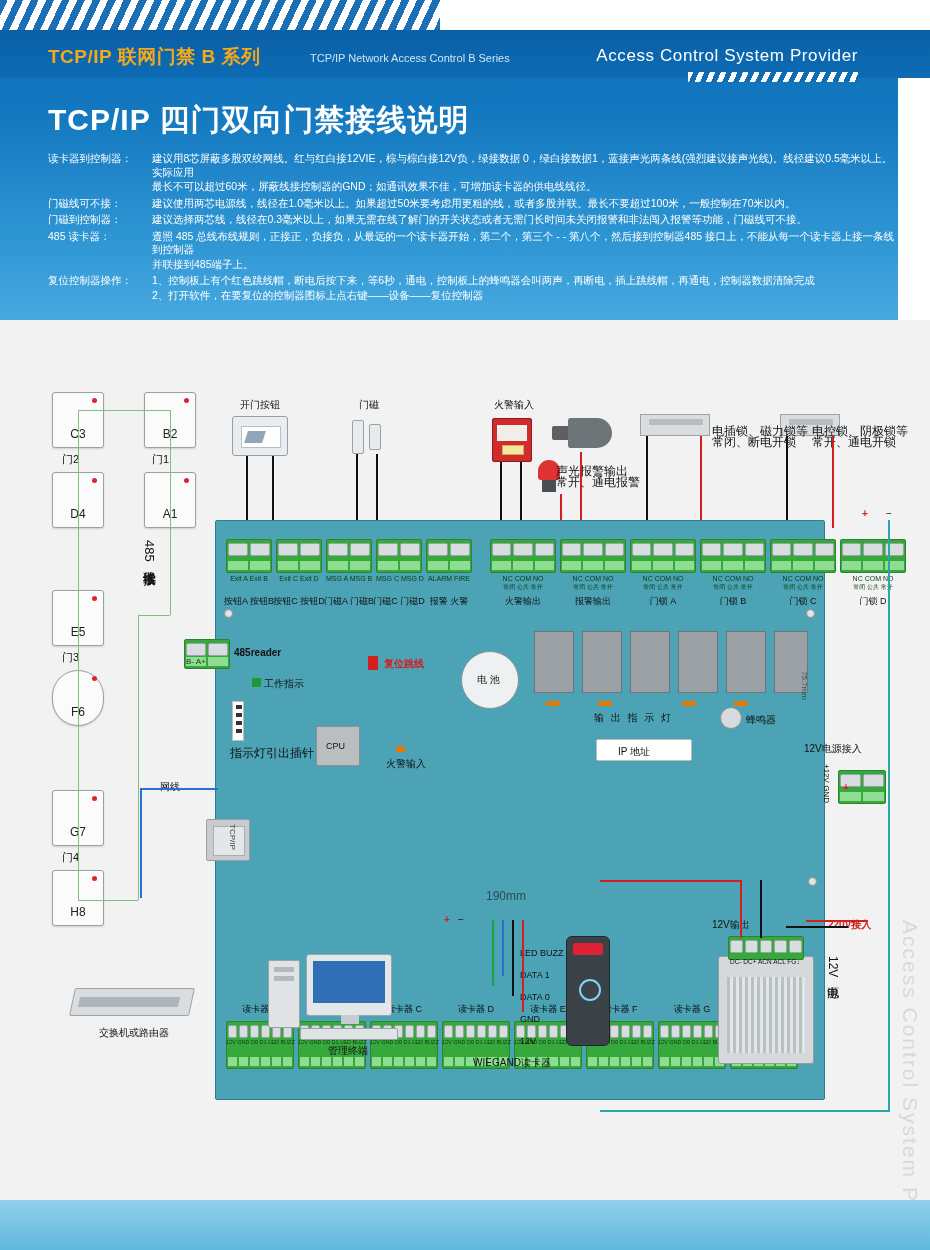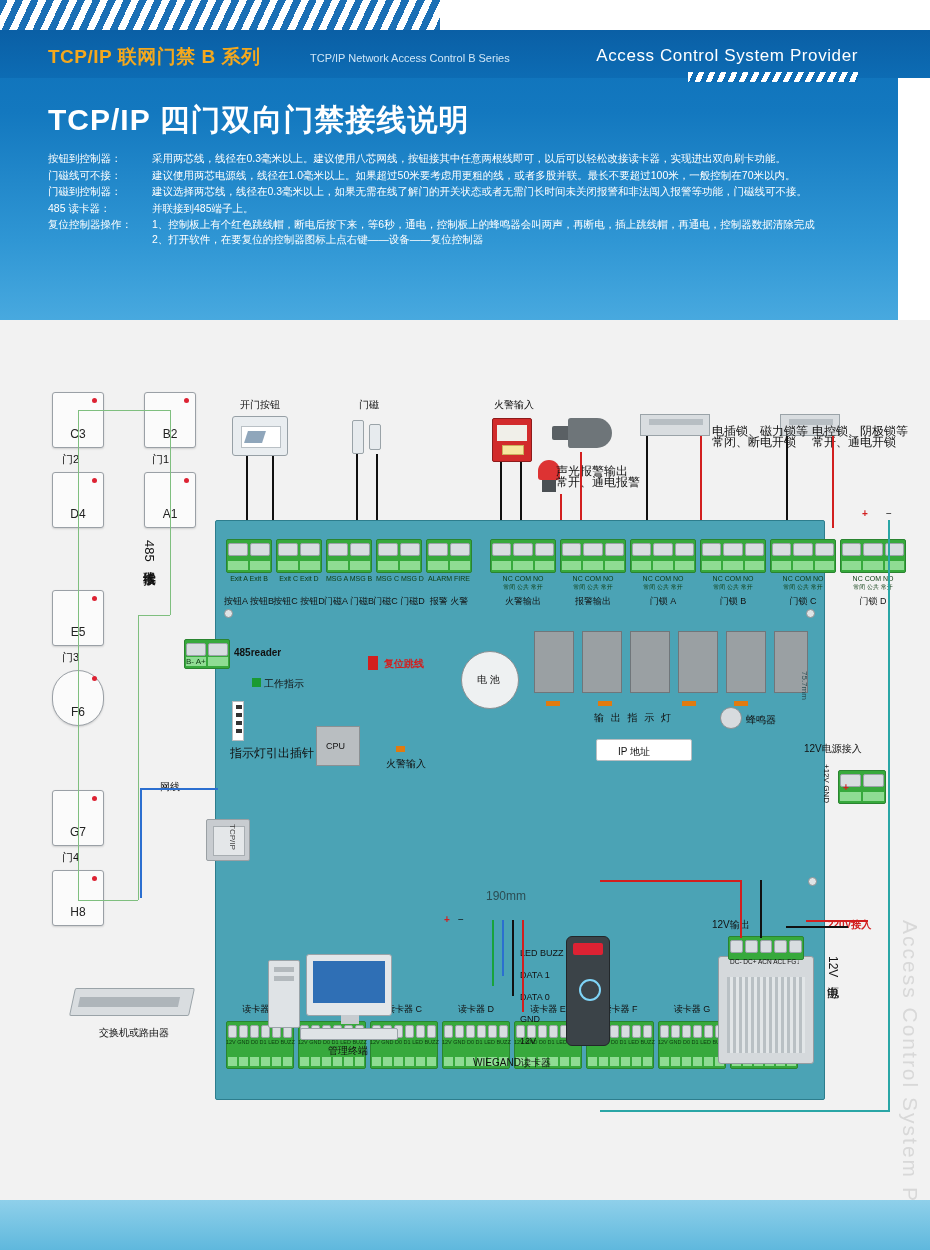--- a/index.html
+++ b/index.html
@@ -118,40 +118,42 @@
       <div class="mask"></div>
     </div>
   <div id="titlebar"></div>
   <div id="brand-cn">TCP/IP 联网门禁 B 系列</div>
   <div id="brand-en">TCP/IP Network Access Control  B  Series</div>
   <div id="provider">Access Control System Provider</div>
   <div id="hatch-right"></div>
   <div id="main-title">TCP/IP 四门双向门禁接线说明</div>
   <div id="notes">
       <div class="note-row">
-        <div class="note-label">按钮到控制器：</div>
+        <div class="note-label">读卡器到控制器：</div>
         <div class="note-body">
-          <div>采用两芯线，线径在0.3毫米以上。建议使用八芯网线，按钮接其中任意两根线即可，以后可以轻松改接读卡器，实现进出双向刷卡功能。</div>
+          <div>建议用8芯屏蔽多股双绞网线。红与红白接12VIE，棕与棕白接12V负，绿接数据 0，绿白接数据1，蓝接声光两条线(强烈建议接声光线)。线径建议0.5毫米以上。实际应用</div>
+          <div>最长不可以超过60米，屏蔽线接控制器的GND；如通讯效果不佳，可增加读卡器的供电线线径。</div>
         </div>
       </div>
       <div class="note-row">
         <div class="note-label">门磁线可不接：</div>
         <div class="note-body">
           <div>建议使用两芯电源线，线径在1.0毫米以上。如果超过50米要考虑用更粗的线，或者多股并联。最长不要超过100米，一般控制在70米以内。</div>
         </div>
       </div>
       <div class="note-row">
         <div class="note-label">门磁到控制器：</div>
         <div class="note-body">
           <div>建议选择两芯线，线径在0.3毫米以上，如果无需在线了解门的开关状态或者无需门长时间未关闭报警和非法闯入报警等功能，门磁线可不接。</div>
         </div>
       </div>
       <div class="note-row">
         <div class="note-label">485 读卡器：</div>
         <div class="note-body">
+          <div>遵照 485 总线布线规则，正接正，负接负，从最远的一个读卡器开始，第二个，第三个 - - 第八个，然后接到控制器485 接口上，不能从每一个读卡器上接一条线到控制器</div>
           <div>并联接到485端子上。</div>
         </div>
       </div>
       <div class="note-row">
         <div class="note-label">复位控制器操作：</div>
         <div class="note-body">
           <div>1、控制板上有个红色跳线帽，断电后按下来，等6秒，通电，控制板上的蜂鸣器会叫两声，再断电，插上跳线帽，再通电，控制器数据清除完成</div>
           <div>2、打开软件，在要复位的控制器图标上点右键——设备——复位控制器</div>
         </div>
       </div>

